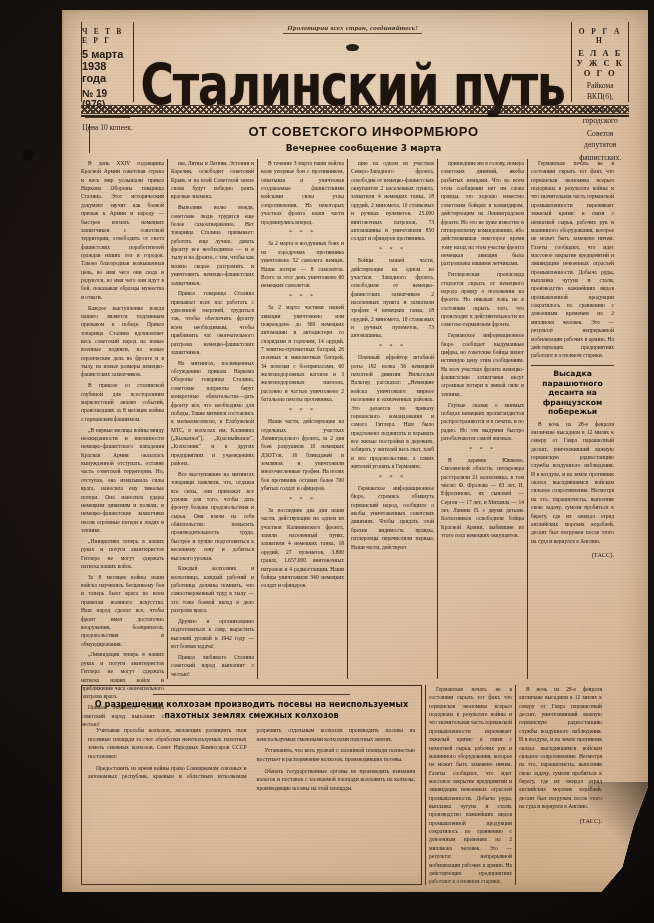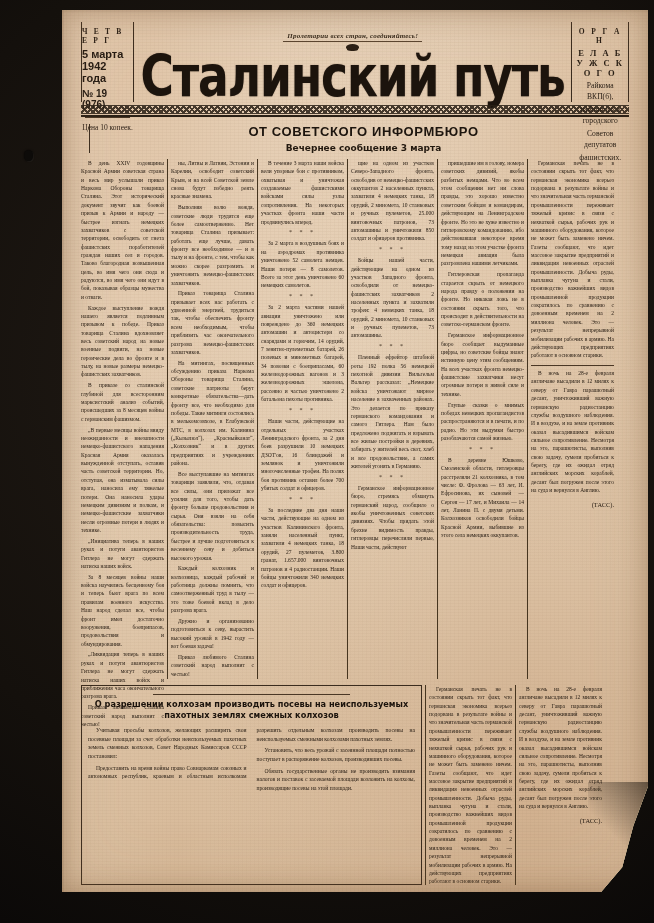--- a/index.html
+++ b/index.html
@@ -56,21 +56,21 @@
     padding-top:5px;box-sizing:border-box;}
   .mh-weekday{font-size:7.5px;letter-spacing:2.2px;color:#2c2118;font-weight:700;}
   .mh-date{font-size:11px;font-weight:700;color:#241a12;margin-top:3px;
     font-family:"Liberation Sans", sans-serif;}
   .mh-issue{font-size:10px;font-weight:700;color:#241a12;margin-top:4px;
     font-family:"Liberation Sans", sans-serif;}
   .mh-rule{width:88%;border-top:1px solid #4a3826;margin:7px 0 5px;}
   .mh-price{font-size:7.5px;color:#2f2319;}
 
   .mh-center{flex:1;position:relative;display:flex;flex-direction:column;
-    align-items:center;justify-content:center;}
+    align-items:center;justify-content:space-between;}
   .mh-slogan{font-size:7px;font-style:italic;font-weight:700;color:#3a2c1e;
     border-bottom:1px solid #5a452f;padding:0 4px 1px;margin-top:2px;letter-spacing:.2px;}
   .mh-acorn{width:13px;height:6px;margin-top:2px;background:#2a1f15;
     border-radius:50% 50% 40% 40%;box-shadow:0 2px 0 -1px #2a1f15;}
   .mh-title{font-family:"DejaVu Sans", sans-serif;font-weight:700;font-size:47px;
     line-height:.96;color:#1c140d;letter-spacing:-1.2px;margin-top:-2px;
     transform:scaleY(1.22) scaleX(.97);transform-origin:top center;
     text-shadow:0 0 1px rgba(40,26,14,.55);white-space:nowrap;}
 
   .mh-right{width:118px;border-left:1px solid #3b2c1e;border-right:1px solid #3b2c1e;
@@ -144,21 +144,21 @@
   <div id="sheet">
     <div id="paper-tone"></div>
     <div id="paper-grain"></div>
 
     <div id="content">
 
       <div class="masthead">
 
         <div class="mh-left">
           <div class="mh-weekday">Ч Е Т В Е Р Г</div>
-          <div class="mh-date">5 марта 1942 года</div>
+          <div class="mh-date">5 марта 1938 года</div>
           <div class="mh-issue">№ 19 (976)</div>
           <div class="mh-rule"></div>
           <div class="mh-price">Цена 10 копеек.</div>
         </div>
 
         <div class="mh-center">
           <div class="mh-slogan">Пролетарии всех стран, соединяйтесь!</div>
           <div class="mh-acorn"></div>
           <div class="mh-title">Сталинский путь</div>
         </div>
@@ -252,20 +252,21 @@
             <p>В деревне Юшково, Смоленской области, гитлеровцы расстреляли 21 колхозника, в том числе: Ф. Фролова — 63 лет, И. Ефросинова, их сыновей — Сергея — 17 лет, и Михаила — 14 лет, Ланина П. с двумя детьми. Колхозников освободили бойцы Красной Армии, выбившие из этого села немецких оккупантов.</p>
           </div>
         </div>
         <div class="vdiv"></div>
 
         <div class="col">
           <div class="ptext">
             <p>Германская печать не в состоянии скрыть тот факт, что германская экономика всерьез подорвана в результате войны и что значительная часть германской промышленности переживает тяжелый кризис в связи с нехваткой сырья, рабочих рук и машинного оборудования, которое не может быть заменено ничем. Газеты сообщают, что идет массовое закрытие предприятий и ликвидация невоенных отраслей промышленности. Добыча руды, выплавка чугуна и стали, производство важнейших видов промышленной продукции сократилось по сравнению с довоенным временем на 2 миллиона человек. Это — результат непрерывной мобилизации рабочих в армию. На действующих предприятиях работают в основном старики.</p>
           </div>
           <div class="rule-thin"></div>
+          <div class="colhead">Высадка парашютного десанта на французском побережьи</div>
           <div class="ptext">
             <p>В ночь на 28-е февраля англичане высадили в 12 милях к северу от Гавра парашютный десант, уничтоживший важную германскую радиостанцию службы воздушного наблюдения. И в воздухе, и на земле противник оказал высадившимся войскам сильное сопротивление. Несмотря на это, парашютисты, выполнив свою задачу, сумели пробиться к берегу, где их ожидал отряд английских морских кораблей, десант был погружен после этого на суда и вернулся в Англию.</p>
           </div>
           <div class="tass">(ТАСС).</div>
         </div>
 
       </div>
 
       <div class="headrow" style="margin-top:2px;">
         <div style="width:341px;"></div>

